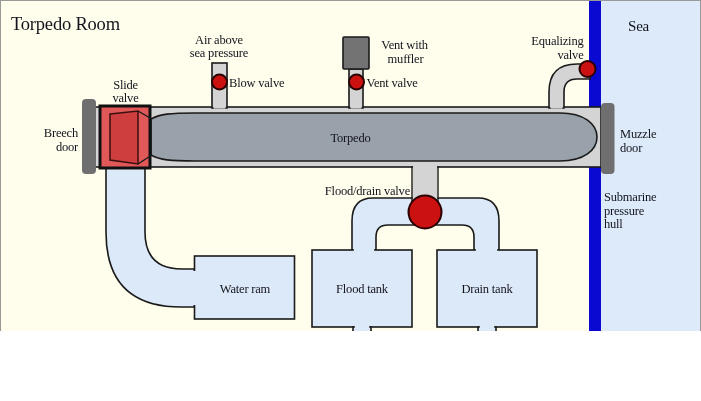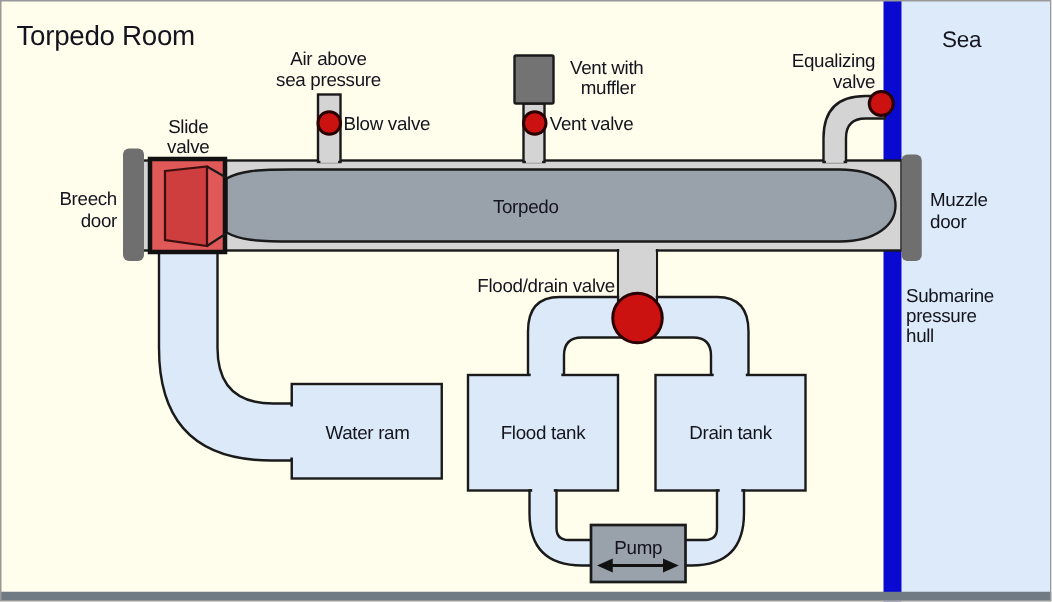--- a/index.html
+++ b/index.html
@@ -1,17 +1,17 @@
 <!DOCTYPE html>
 <html><head>
 <meta charset="utf-8">
 <style>
   html,body{margin:0;padding:0;background:#ffffff;}
-  .stage{position:relative;width:701px;height:401px;overflow:hidden;
-         font-family:Liberation Sans, sans-serif;}
+  .stage{position:relative;width:701px;height:331px;overflow:hidden;
+         font-family:Liberation Serif, serif;}
   svg{position:absolute;left:0;top:0;display:block;}
   text{fill:#14141e;font-size:12.5px;letter-spacing:-0.2px;}
   text.title{font-size:18.5px;}
   text.sea{font-size:15px;}
   .anch-mid{text-anchor:middle;}
   .anch-end{text-anchor:end;}
   .water{fill:#dce9f8;stroke:#1a1a1a;stroke-width:1.6;}
   .pipe{fill:#d4d4d4;stroke:#1a1a1a;stroke-width:1.6;}
   .patch-water{fill:#dce9f8;stroke:none;}
   .patch-pipe{fill:#d4d4d4;stroke:none;}

